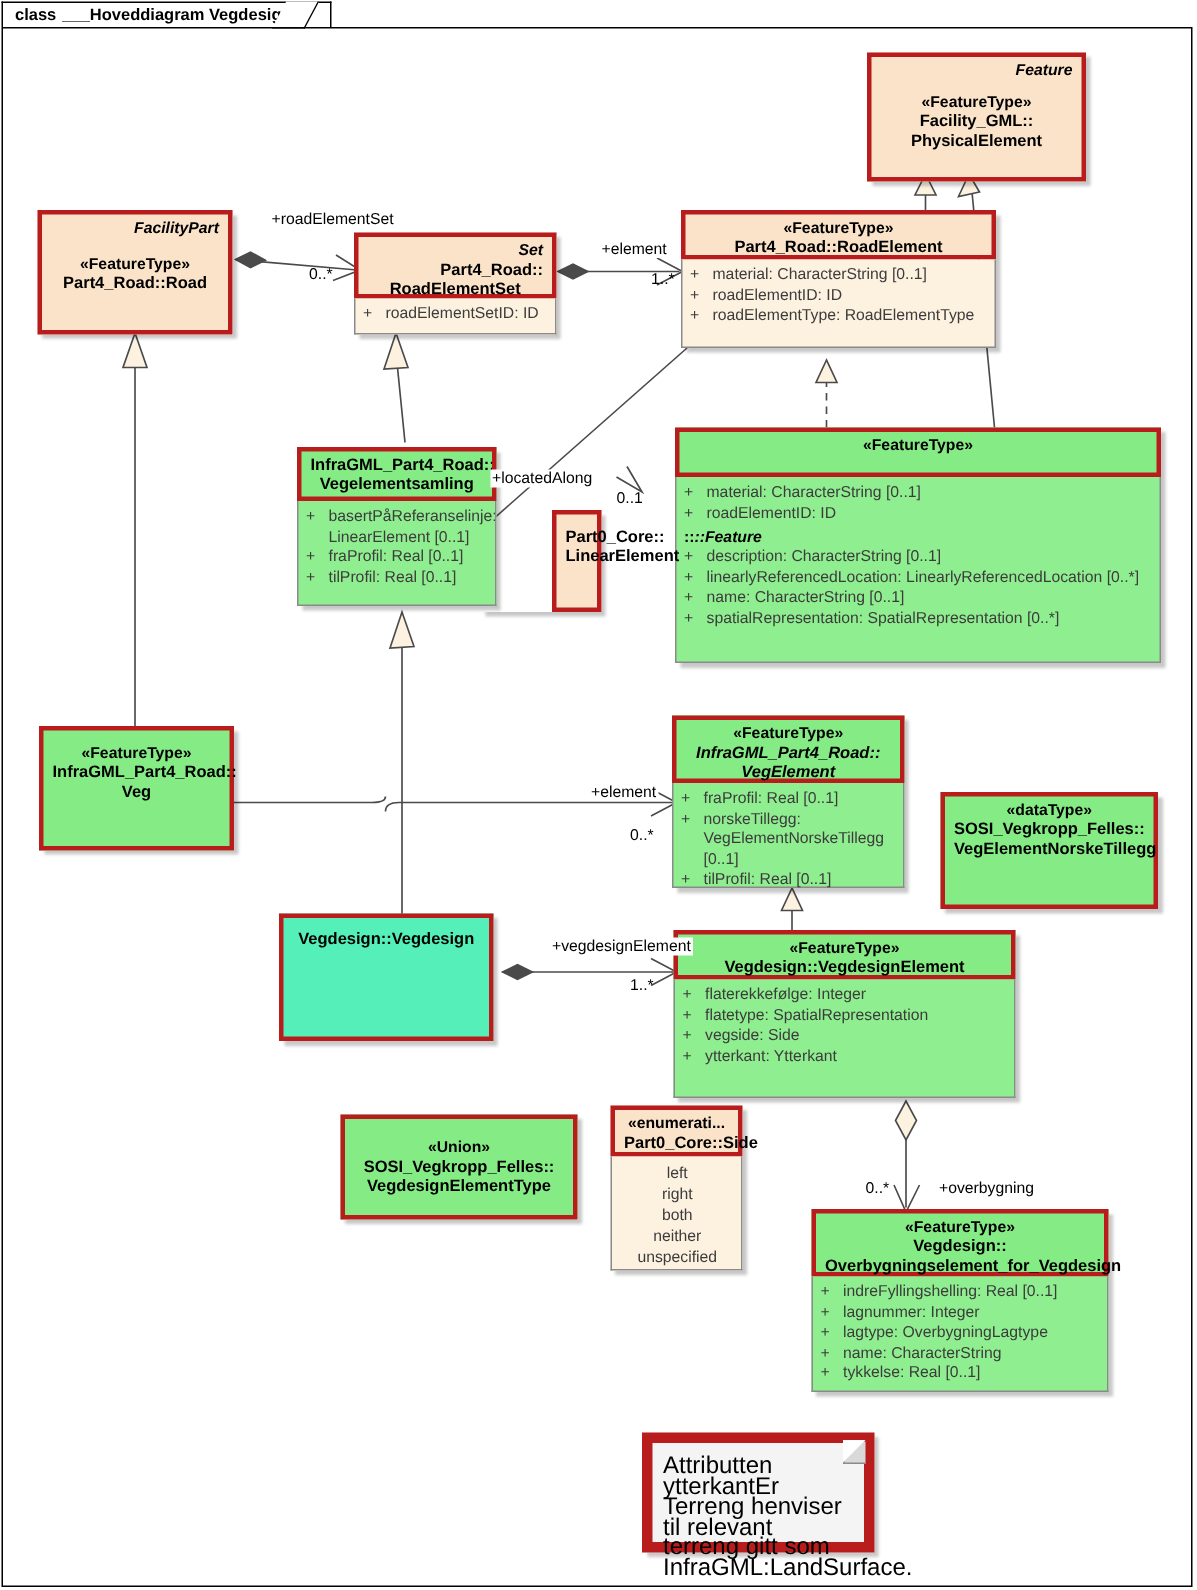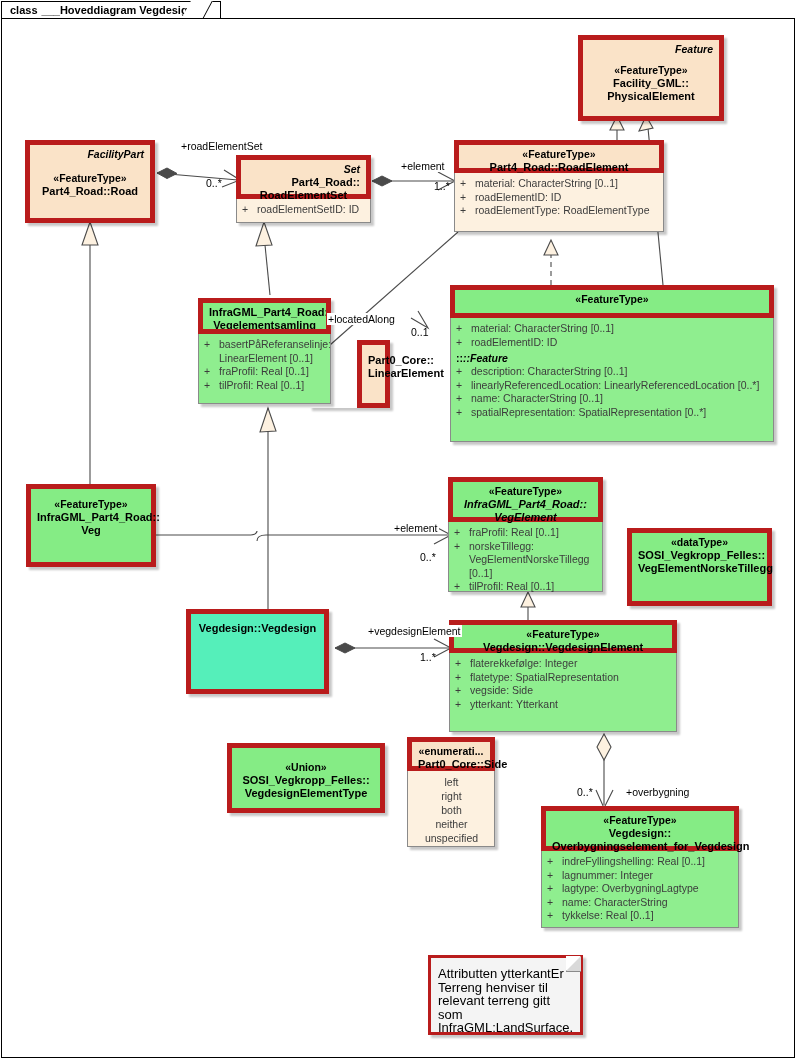--- a/index.html
+++ b/index.html
@@ -9,21 +9,21 @@
   
   .frame{position:absolute;left:1px;top:18px;width:794px;height:1040px;border:1px solid #000;box-sizing:border-box;}
   .tab{position:absolute;left:1px;top:1px;height:17px;border:1px solid #000;border-bottom:none;background:#fff;
        box-sizing:border-box;padding:0 26px 0 8px;display:flex;align-items:center;font-size:11px;font-weight:bold;color:#000;}
   .tab .kw{font-weight:bold;margin-right:4px;}
   .tab-notch{position:absolute;top:1px;left:186px;width:22px;height:18px;background:#fff;border-bottom:1px solid #000;
        transform:skewX(-28deg);border-right:1px solid #000;box-sizing:border-box;}
 
   
   .cls{position:absolute;box-sizing:border-box;box-shadow:3px 3px 2px rgba(0,0,0,.22);}
-  .cls .hdr{box-sizing:border-box;border:5px solid #b91c1c;padding:3px 6px 4px 6px;text-align:center;}
+  .cls .hdr{box-sizing:border-box;border:3px solid #b91c1c;padding:3px 6px 4px 6px;text-align:center;}
   .cls .cmp{box-sizing:border-box;border:1px solid #8a8a8a;border-top:none;padding:4px 4px 4px 5px;}
   .cls .name{font-size:11px;font-weight:bold;color:#000;line-height:13px;}
   .cls .stereo{font-size:10.5px;font-weight:bold;color:#000;line-height:13px;}
   .cls .corner{font-size:10.5px;font-style:italic;font-weight:bold;color:#000;text-align:right;line-height:12px;}
   .cls .italicname{font-style:italic;}
   .attr{font-size:10.5px;color:#3c3c3c;line-height:13.5px;white-space:nowrap;display:flex;}
   .attr .vis{width:15px;flex:0 0 15px;color:#3c3c3c;}
   .attr .txt{white-space:pre-wrap;}
   .attr.cont{padding-left:15px;}
   .grp{font-size:10.5px;color:#000;font-weight:bold;line-height:14px;}
@@ -32,22 +32,22 @@
 
   
   .beige .hdr{background:#fae3c8;}
   .beige .cmp{background:#fdf1e0;}
   .green .hdr{background:#85ec85;}
   .green .cmp{background:#85ec85;}
   .green .cmp.lt{background:#8fee8f;}
   .turq .hdr{background:#55efba;}
 
   
-  .note{position:absolute;box-sizing:border-box;background:#f4f4f4;border:3px solid #b91c1c;
-        box-shadow:3px 3px 2px rgba(0,0,0,.22);font-size:13px;color:#000;line-height:13.5px;padding:9px 7px;}
+  .note{position:absolute;box-sizing:border-box;background:#f4f4f4;border:7px solid #b91c1c;
+        box-shadow:3px 3px 2px rgba(0,0,0,.22);font-size:16px;color:#000;line-height:13.5px;padding:9px 7px;}
   .note .fold{position:absolute;right:-1px;top:-1px;width:15px;height:15px;background:#d9d9d9;
         border-left:1px solid #8a8a8a;border-bottom:1px solid #8a8a8a;box-sizing:border-box;}
   .note .fold:after{content:"";position:absolute;left:-1px;top:-1px;width:0;height:0;
         border-left:15px solid #fff;border-bottom:15px solid transparent;}
 
   
   .lbl{position:absolute;font-size:10.5px;color:#000;white-space:nowrap;background:#fff;padding:0 1px;line-height:12px;}
   .mult{position:absolute;font-size:10.5px;color:#000;white-space:nowrap;line-height:12px;}
 
   svg.links{position:absolute;left:0;top:0;width:798px;height:1060px;overflow:visible;}
@@ -219,21 +219,21 @@
           <span class="vis">+</span>
           <span class="txt">fraProfil: Real [0..1]</span>
         </div>
       <div class="attr">
           <span class="vis">+</span>
           <span class="txt">tilProfil: Real [0..1]</span>
         </div>
     </div>
   </div>
 
-  <div class="cls beige" style="left:309px;top:340px;width:81px;height:68px;padding-left:48px;">
+  <div class="cls beige" style="left:320px;top:340px;width:81px;height:68px;padding-left:48px;">
     <div class="hdr" style="height:68px;">
       <div class="name" style="margin-top:6px;">Part0_Core::</div>
       <div class="name">LinearElement</div>
     </div>
   </div>
 
   <div class="cls green" style="left:26px;top:484px;width:130px;height:83px;">
     <div class="hdr" style="height:83px;">
       <div class="stereo" style="margin-top:6px;">«FeatureType»</div>
       <div class="name">InfraGML_Part4_Road::</div>

